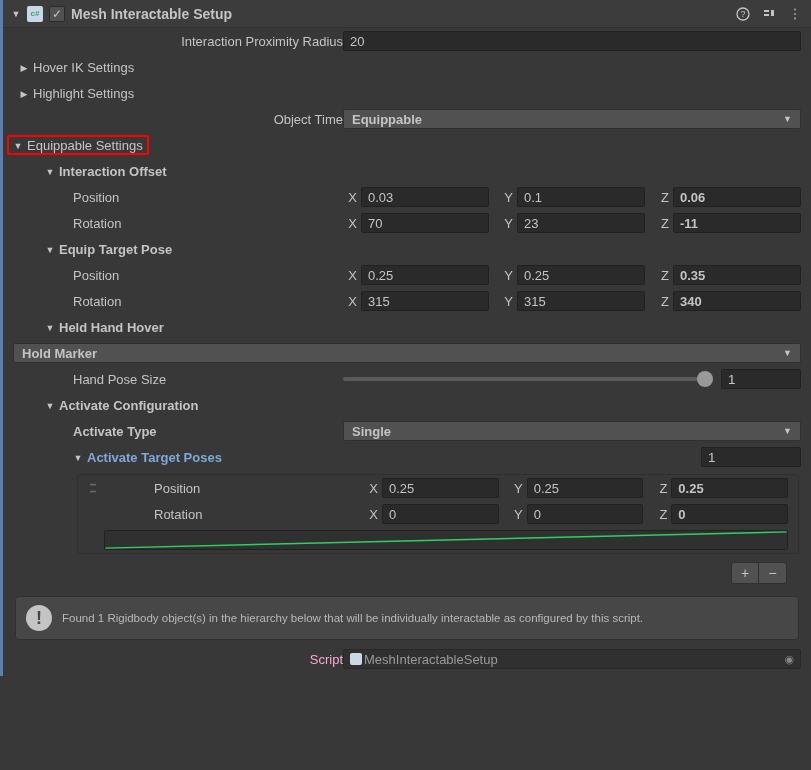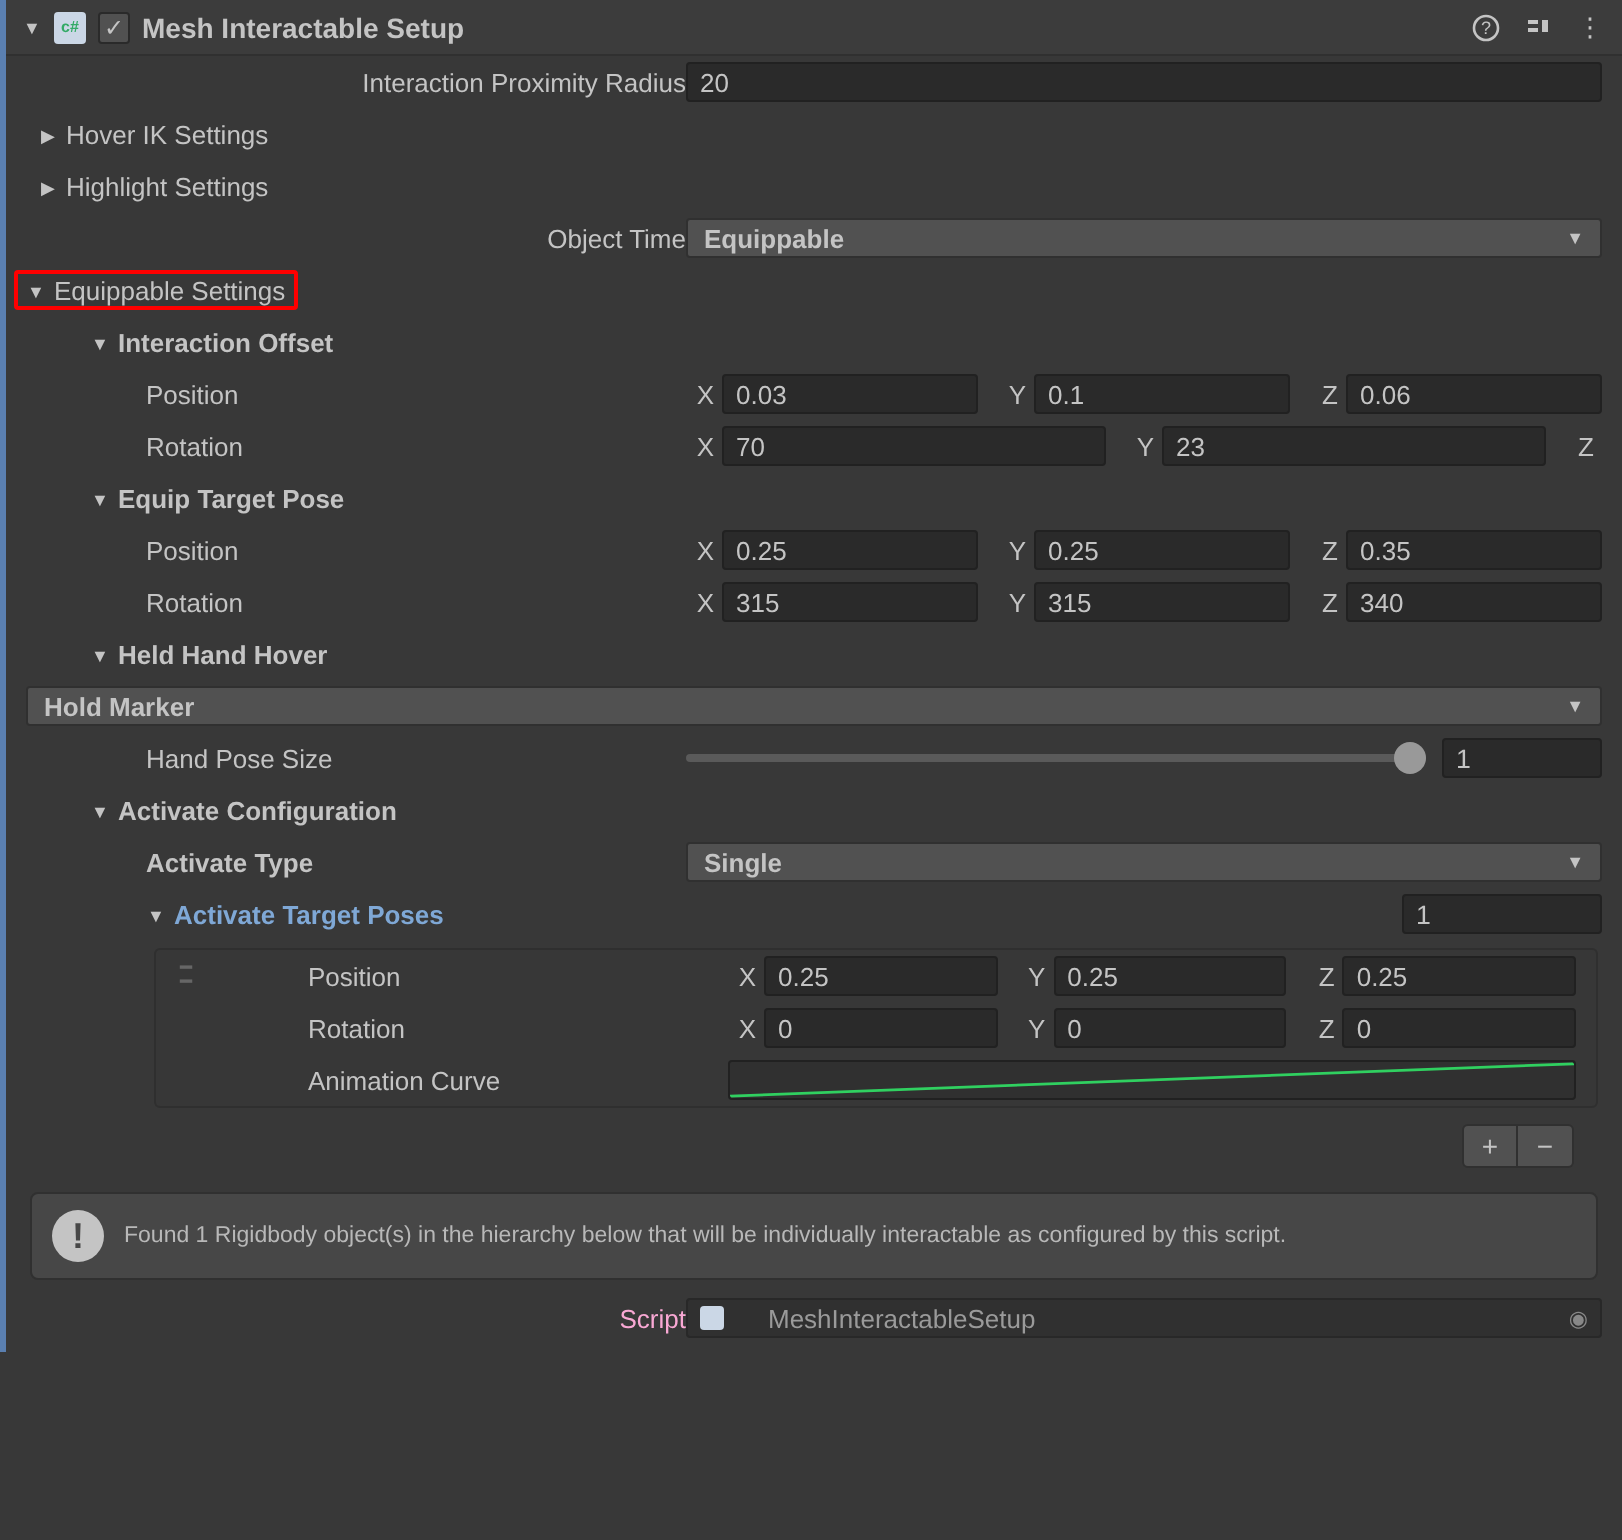--- a/index.html
+++ b/index.html
@@ -30,21 +30,21 @@
   .label.indent2 { padding-left: 32px; }
   .label.indent3 { padding-left: 60px; }
   .field-area { flex: 1; display: flex; align-items: center; gap: 6px; }
   input.num, input.text {
     background: #2a2a2a; border: 1px solid #212121; color: #c4c4c4;
     padding: 2px 6px; font-size: 13px; height: 20px; border-radius: 2px; width: 100%;
   }
   .vec3 { display: flex; align-items: center; flex: 1; gap: 0; }
   .vec3 .axis { width: 18px; text-align: right; padding-right: 4px; color: #c4c4c4; }
   .vec3 input { flex: 1; min-width: 0; margin-right: 10px; }
-  .vec3 input:last-child { margin-right: 0; }
+  .vec3 input:last-child { margin-right: 0; font-weight: bold; }
   .dropdown {
     background: #515151; border: 1px solid #303030; color: #c4c4c4;
     padding: 2px 8px; height: 20px; border-radius: 2px; flex: 1;
     display: flex; align-items: center; justify-content: space-between; cursor: pointer; font-weight: bold;
   }
   .dropdown .arrow { font-size: 9px; }
   .bold { font-weight: bold; }
   .redbox { border: 2px solid #ff0000; display: inline-block; padding: 0px 4px; border-radius: 2px; }
   .slider-row { display: flex; align-items: center; flex: 1; gap: 8px; }
   .slider {
@@ -96,21 +96,21 @@
     font-weight: bold; color: #474747; font-size: 18px; flex-shrink: 0;
   }
   .script-row {
     display: flex; align-items: center; padding: 4px 10px 8px; color: #888; height: 30px;
   }
   .script-field {
     flex: 1; background: #303030; border: 1px solid #282828; color: #9a9a9a;
     padding: 2px 6px; height: 20px; border-radius: 2px; display: flex;
     align-items: center; justify-content: space-between;
   }
-  .script-field .left { display: flex; align-items: center; gap: 22px; }
+  .script-field .left { display: flex; align-items: center; gap: 2px; }
   .mini-icon { width: 12px; height: 12px; background: #cbd7e6; border-radius: 2px; display:inline-block;}
   .target-icon { font-size: 11px; color: #888; }
 </style>
 </head>
 <body>
 
 <div class="panel">
 
   <div class="header">
     <span class="tri">▼</span>
@@ -199,20 +199,21 @@
     </div>
   </div>
   <div class="row">
     <div class="label indent3">Rotation</div>
     <div class="vec3">
       <span class="axis">X</span>
         <input class="num" value="70" style="">
       <span class="axis">Y</span>
         <input class="num" value="23" style="">
       <span class="axis">Z</span>
+        <input class="num" value="-11" style="">
     </div>
   </div>
 
   <div class="row">
     <div class="label indent2">
       <span class="foldout bold">
         <span class="tri">▼</span>
           <span>Equip Target Pose</span>
       </span>
     </div>
@@ -316,21 +317,20 @@
           <span class="axis">X</span>
             <input class="num" value="0" style="">
           <span class="axis">Y</span>
             <input class="num" value="0" style="">
           <span class="axis">Z</span>
             <input class="num" value="0" style="">
         </div>
       </div>
       <div class="row">
         <span class="drag-handle"></span>
-        <div class="label">Animation Curve</div>
         <div class="field-area">
           <div class="curve-box">
             <svg width="100%" height="100%" viewBox="0 0 100 20" preserveAspectRatio="none">
               <line x1="0" y1="19" x2="100" y2="1" stroke="#30d060" stroke-width="1.5"></line>
             </svg>
           </div>
         </div>
       </div>
     </div>
   </div>

